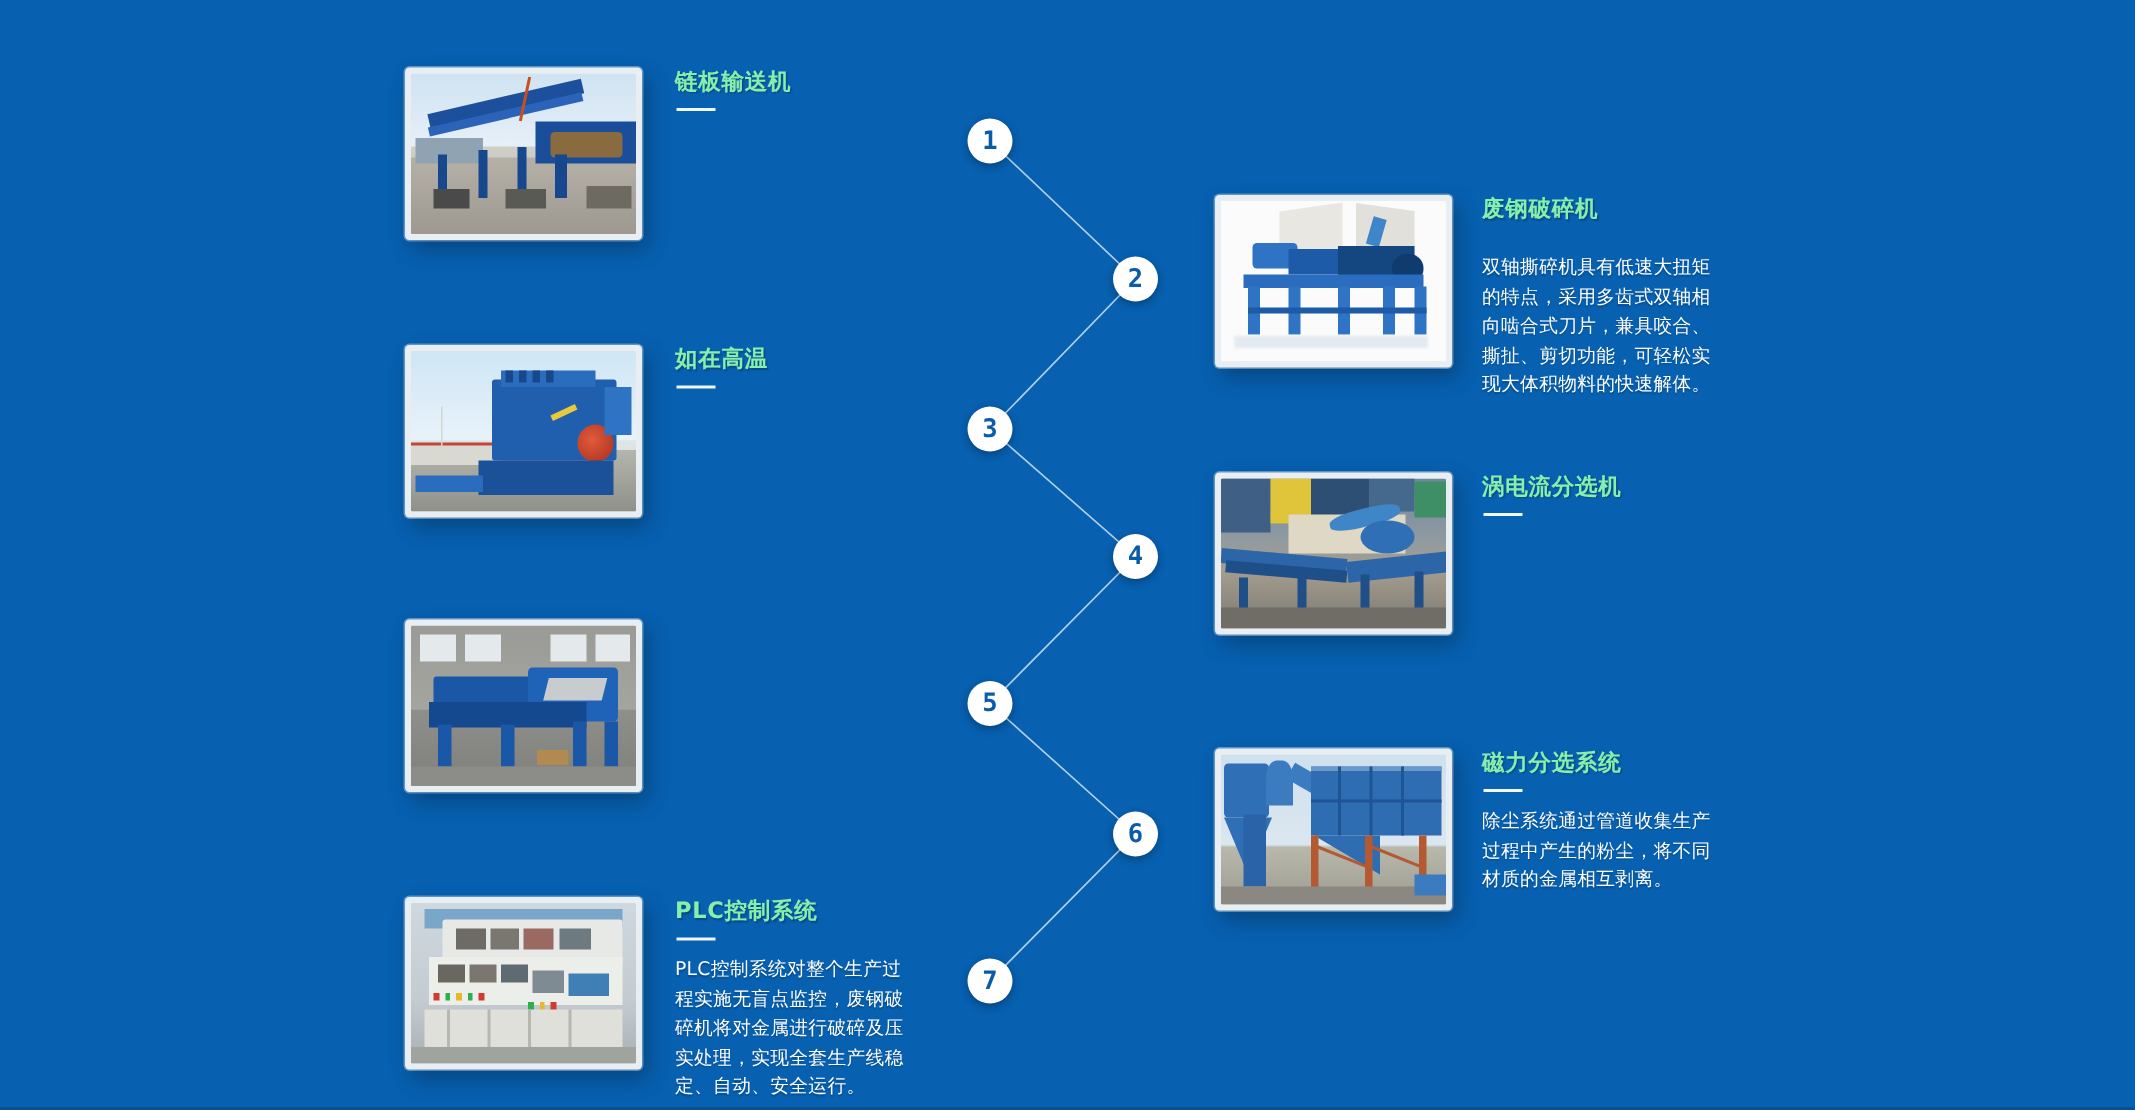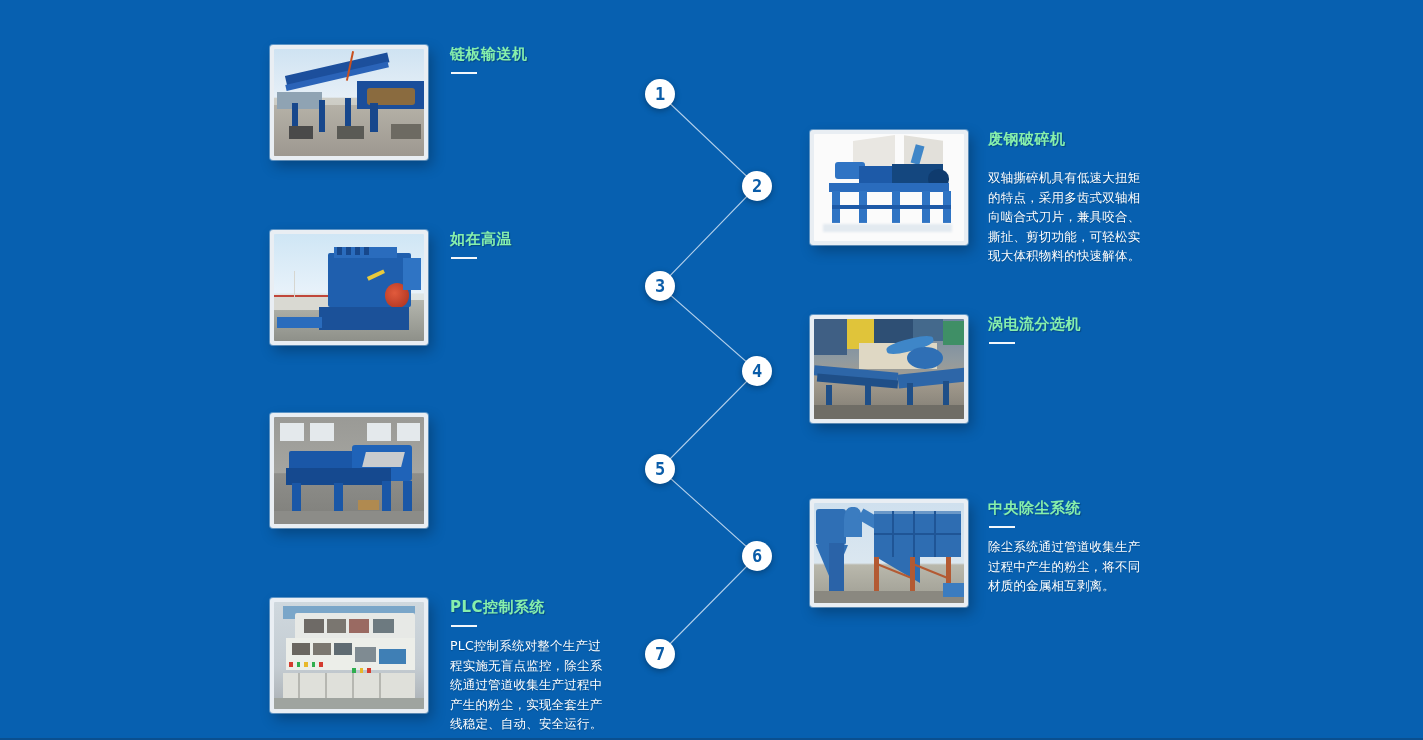--- a/index.html
+++ b/index.html
@@ -189,21 +189,21 @@
         <div class="band" style="left:16%;top:66%;width:1.5%;height:26%;background:#b6b7b1;"></div>
         <div class="band" style="left:34%;top:66%;width:1.5%;height:26%;background:#b6b7b1;"></div>
         <div class="band" style="left:52%;top:66%;width:1.5%;height:26%;background:#b6b7b1;"></div>
         <div class="band" style="left:70%;top:66%;width:1.5%;height:26%;background:#b6b7b1;"></div>
         <div class="band" style="left:0;top:90%;width:100%;height:10%;background:#9fa49f;"></div>
       </div>
     </div>
     <div class="txt" style="width:155px;">
       <div class="title">PLC控制系统</div>
       <div class="rule"></div>
-      <div class="desc">PLC控制系统对整个生产过程实施无盲点监控，除尘系统通过管道收集生产过程中产生的粉尘，实现全套生产线稳定、自动、安全运行。</div>
+      <div class="desc">PLC控制系统对整个生产过程实施无盲点监控，废钢破碎机将对金属进行破碎及压实处理，实现全套生产线稳定、自动、安全运行。</div>
     </div>
   </div>
 
   <div class="card right" style="left:810px; top:130px; width:345px;">
     <div class="thumb" style="width:158px;height:115px;">
       <div class="ph">
         <div class="sky" style="background:#fbfbfb;"></div>
         <div class="band" style="left:26%;top:4%;width:28%;height:30%;background:#e9e7e2;transform:skewY(-8deg);"></div>
         <div class="band" style="left:60%;top:4%;width:26%;height:30%;background:#e2e0da;transform:skewY(8deg);"></div>
         <div class="band" style="left:66%;top:10%;width:6%;height:18%;background:#3f86c8;transform:rotate(16deg);"></div>
@@ -275,21 +275,21 @@
         <div class="band" style="left:40%;top:54%;width:3%;height:36%;background:#b35a33;"></div>
         <div class="band" style="left:64%;top:54%;width:3%;height:36%;background:#b35a33;"></div>
         <div class="band" style="left:88%;top:54%;width:3%;height:36%;background:#b35a33;"></div>
         <div class="band" style="left:42%;top:60%;width:24%;height:2%;background:#b35a33;transform:rotate(22deg);transform-origin:left center;"></div>
         <div class="band" style="left:66%;top:60%;width:24%;height:2%;background:#b35a33;transform:rotate(22deg);transform-origin:left center;"></div>
         <div class="band" style="left:0;top:88%;width:100%;height:12%;background:#8a8880;"></div>
         <div class="band" style="left:86%;top:80%;width:14%;height:14%;background:#3b7cc0;"></div>
       </div>
     </div>
     <div class="txt" style="width:165px;">
-      <div class="title">中央除尘系统</div>
+      <div class="title">磁力分选系统</div>
       <div class="rule"></div>
       <div class="desc">除尘系统通过管道收集生产过程中产生的粉尘，将不同材质的金属相互剥离。</div>
     </div>
   </div>
 
   <div class="node" style="left:645px; top:79px;">1</div>
   <div class="node" style="left:742px; top:171px;">2</div>
   <div class="node" style="left:645px; top:271px;">3</div>
   <div class="node" style="left:742px; top:356px;">4</div>
   <div class="node" style="left:645px; top:454px;">5</div>

